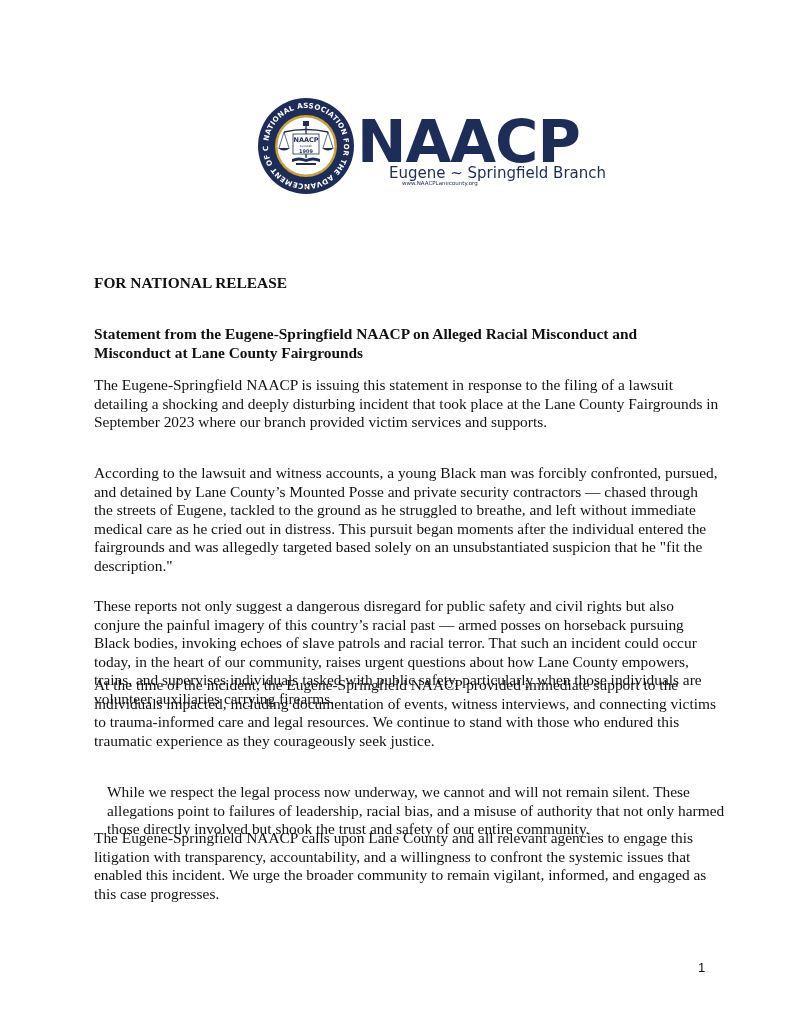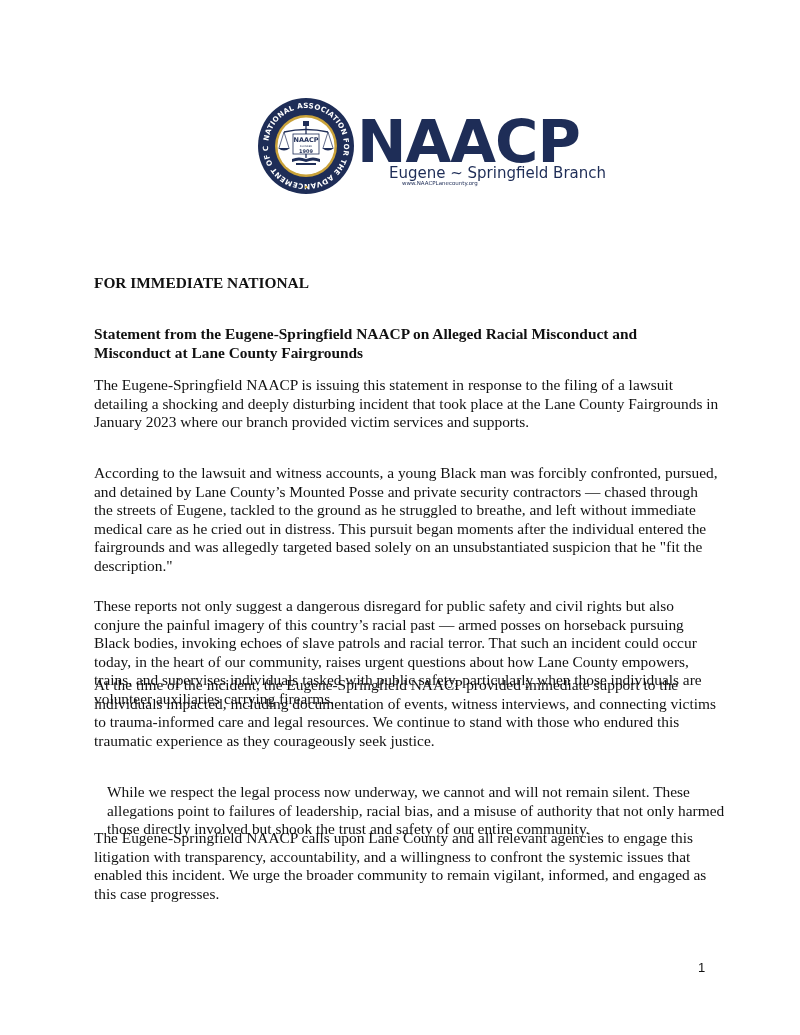--- a/index.html
+++ b/index.html
@@ -70,23 +70,23 @@
       <circle cx="50" cy="91" r="1.2" fill="#c9a23a"></circle>
     </svg>
     <div class="wordmark">
       <div class="big">NAACP</div>
       <div class="branch">Eugene ~ Springfield Branch</div>
       <div class="url">www.NAACPLanecounty.org</div>
     </div>
   </div>
 
   <div class="doc">
-    <div class="release">FOR IMMEDIATE NATIONAL</div>
+    <div class="release">FOR NATIONAL RELEASE</div>
     <div class="headline">Statement from the Eugene-Springfield NAACP on Alleged Racial Misconduct and Misconduct at Lane County Fairgrounds</div>
-    <p class="para p1">The Eugene-Springfield NAACP is issuing this statement in response to the filing of a lawsuit detailing a shocking and deeply disturbing incident that took place at the Lane County Fairgrounds in January 2023 where our branch provided victim services and supports.</p>
+    <p class="para p1">The Eugene-Springfield NAACP is issuing this statement in response to the filing of a lawsuit detailing a shocking and deeply disturbing incident that took place at the Lane County Fairgrounds in September 2023 where our branch provided victim services and supports.</p>
     <p class="para p2">According to the lawsuit and witness accounts, a young Black man was forcibly confronted, pursued, and detained by Lane County’s Mounted Posse and private security contractors — chased through the streets of Eugene, tackled to the ground as he struggled to breathe, and left without immediate medical care as he cried out in distress. This pursuit began moments after the individual entered the fairgrounds and was allegedly targeted based solely on an unsubstantiated suspicion that he "fit the description."</p>
     <p class="para p3">These reports not only suggest a dangerous disregard for public safety and civil rights but also conjure the painful imagery of this country’s racial past — armed posses on horseback pursuing Black bodies, invoking echoes of slave patrols and racial terror. That such an incident could occur today, in the heart of our community, raises urgent questions about how Lane County empowers, trains, and supervises individuals tasked with public safety, particularly when those individuals are volunteer auxiliaries carrying firearms.</p>
     <p class="para p4">At the time of the incident, the Eugene-Springfield NAACP provided immediate support to the individuals impacted, including documentation of events, witness interviews, and connecting victims to trauma-informed care and legal resources. We continue to stand with those who endured this traumatic experience as they courageously seek justice.</p>
     <p class="para p5">While we respect the legal process now underway, we cannot and will not remain silent. These allegations point to failures of leadership, racial bias, and a misuse of authority that not only harmed those directly involved but shook the trust and safety of our entire community.</p>
     <p class="para p6">The Eugene-Springfield NAACP calls upon Lane County and all relevant agencies to engage this litigation with transparency, accountability, and a willingness to confront the systemic issues that enabled this incident. We urge the broader community to remain vigilant, informed, and engaged as this case progresses.</p>
   </div>
 
   <div class="pagenum">1</div>
 </div>
 

